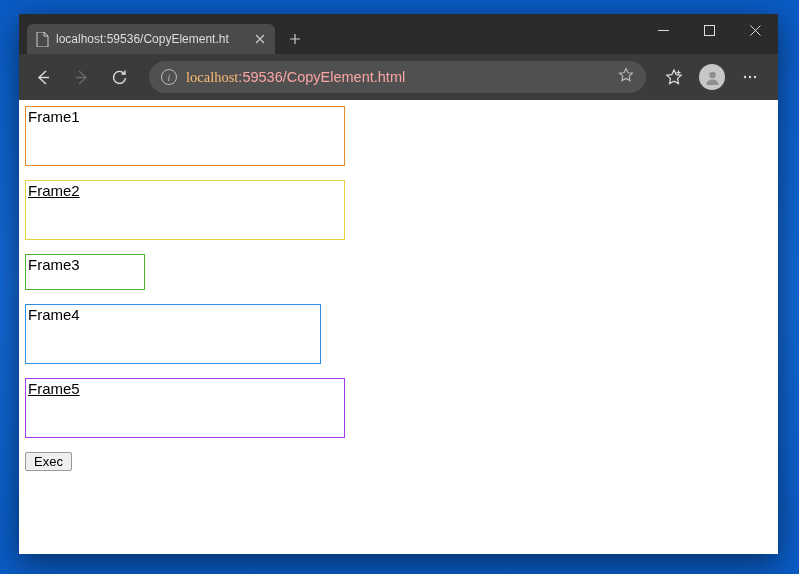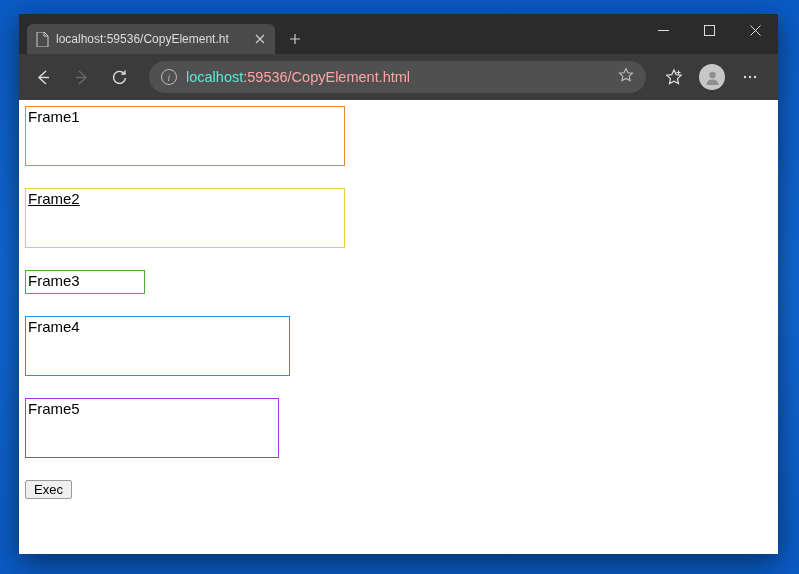--- a/index.html
+++ b/index.html
@@ -87,48 +87,48 @@
       color:#ddd;
     }
     .addressbar .info-icon {
       width:16px; height:16px;
       border:1.3px solid #bcbcbc; border-radius:50%;
       display:flex; align-items:center; justify-content:center;
       font-size:10px; color:#bcbcbc; font-style: italic;
       font-family: Georgia, serif;
     }
     .url-text { flex:1; font-size:14.5px; white-space:nowrap; overflow:hidden; }
-    .url-text .host { color:#5eead4; }
+    .url-text .host { color:#fdba74;font-family:Liberation Serif, serif; }
     .url-text .rest { color:#fca5a5; }
     .addressbar .star { color:#bcbcbc; cursor:pointer; }
     .right-icons { display:flex; align-items:center; gap:2px; padding-right:4px; }
     .avatar {
       width:26px; height:26px; border-radius:50%;
       background:#c7c7c7;
       display:flex; align-items:center; justify-content:center;
     }
     
     .page {
       flex:1; background:#fff;
       padding: 6px 6px;
       font-family: Tahoma, Arial, sans-serif;
       font-size: 15px;
       color:#000;
     }
     .frame {
       border: 1px solid;
-      margin-bottom: 22px;
+      margin-bottom: 14px;
       padding: 1px 2px;
       line-height: 1.25;
     }
     .f1 { border-color:#e68a2e; width:320px; height:60px; }
     .f2 { border-color:#e6d13a; width:320px; height:60px;text-decoration:underline; }
-    .f3 { border-color:#4caf2e; width:120px; height:24px; }
-    .f4 { border-color:#2e8fe6; width:265px; height:60px; }
-    .f5 { border-color:#a23ae6; width:254px; height:60px; }
+    .f3 { border-color:#4caf2e; width:120px; height:36px; }
+    .f4 { border-color:#2e8fe6; width:296px; height:60px; }
+    .f5 { border-color:#a23ae6; width:320px; height:60px;text-decoration:underline; }
     .exec-btn {
       font-family: Arial, sans-serif;
       font-size:13px;
       padding: 1px 8px;
       background:#efefef;
       border:1px solid #9a9a9a;
       border-radius:2px;
       cursor:pointer;
     }
   </style>

